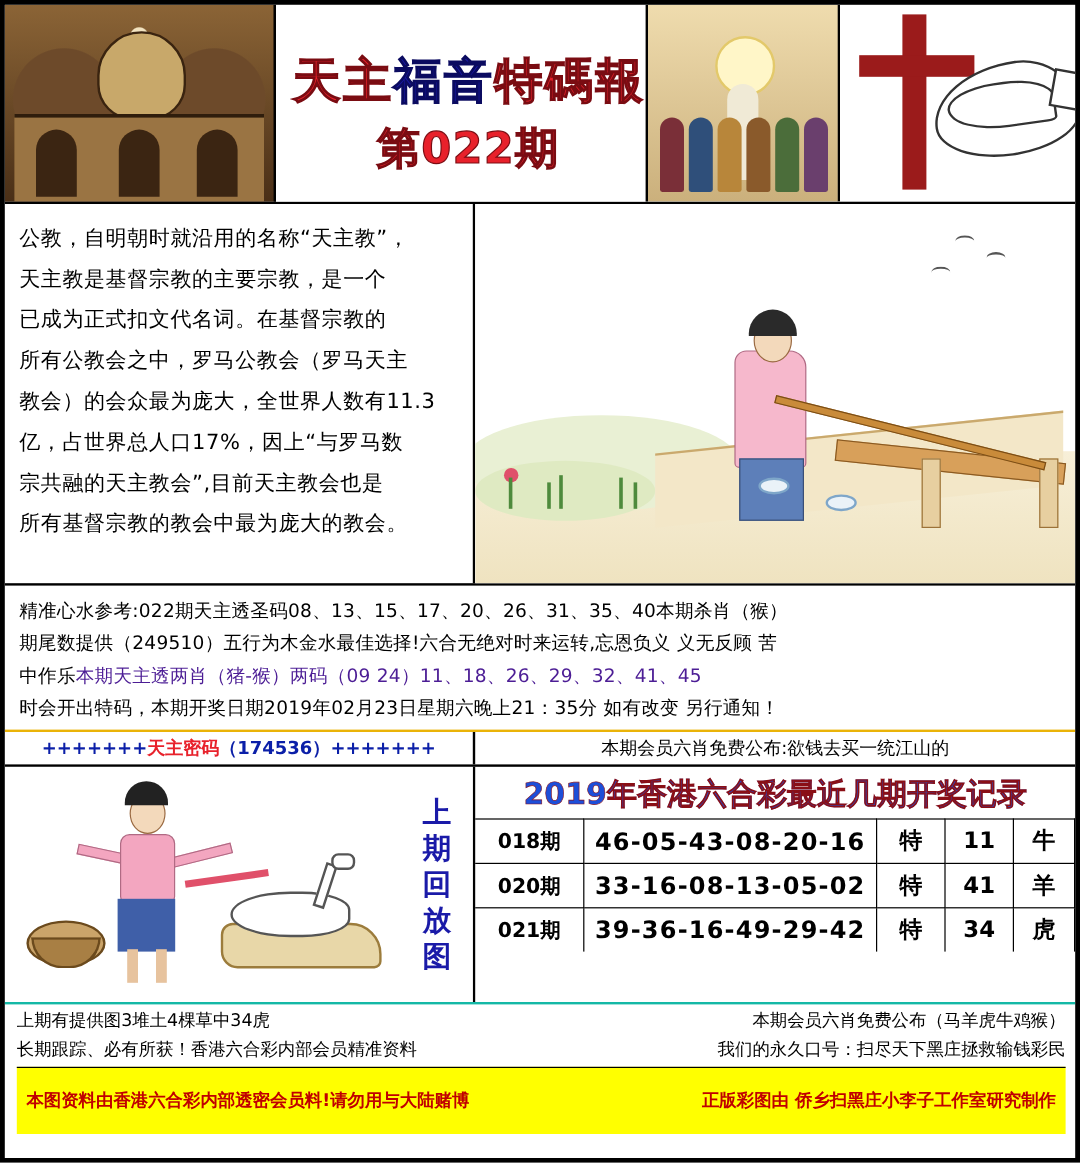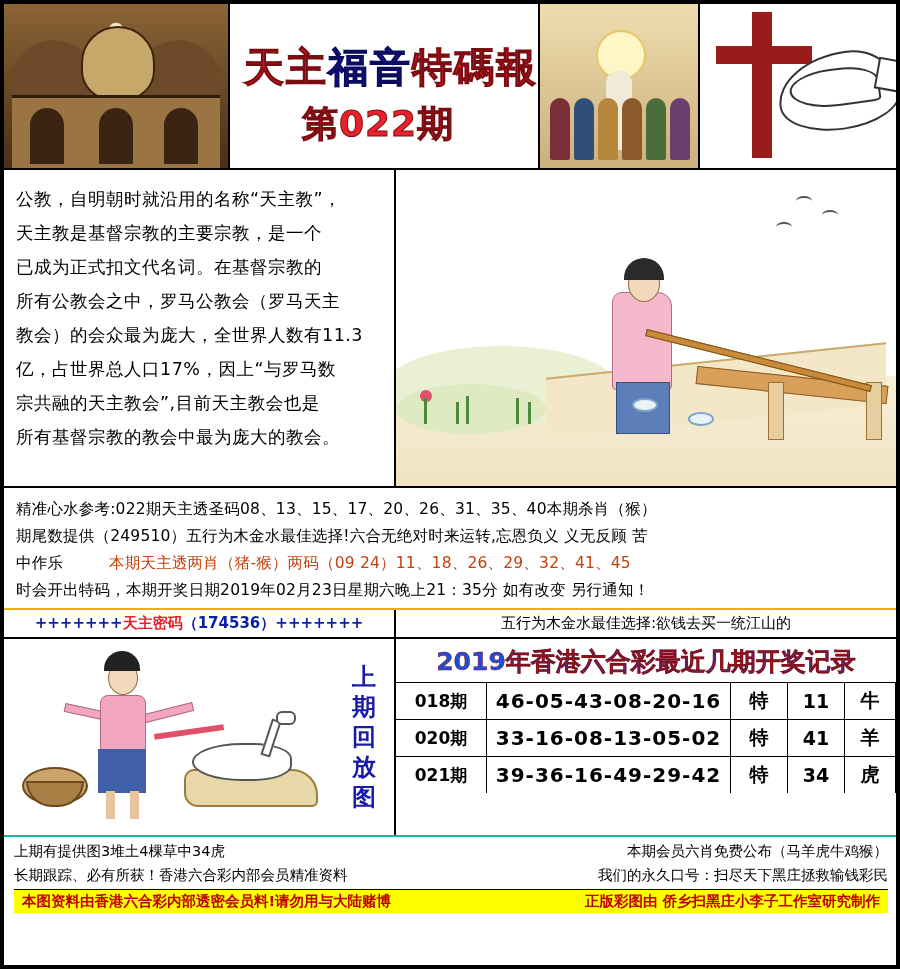--- a/index.html
+++ b/index.html
@@ -11,21 +11,21 @@
   .hdr-img-left{width:224px;border-right:2px solid #000;position:relative;overflow:hidden;background:#2b1d10;}
   .hdr-title{flex:1;position:relative;background:#fff;border-right:2px solid #000;overflow:hidden;}
   .hdr-img-right{width:356px;display:flex;overflow:hidden;}
   .hdr-img-right .pic{width:158px;border-right:2px solid #000;position:relative;overflow:hidden;background:#d8c49a;}
   .hdr-img-right .cross{flex:1;position:relative;background:#fff;overflow:hidden;}
 
   .title-main{position:absolute;top:36px;left:14px;font-size:40px;font-weight:bold;color:#e8212b;
      font-family:"DejaVu Sans","Liberation Sans",sans-serif;letter-spacing:2px;
      -webkit-text-stroke:1px #7a0c12;}
   .title-main .b{color:#1a1aa8;-webkit-text-stroke:1px #0b0b60;}
-  .title-sub{position:absolute;top:96px;left:72px;font-size:36px;font-weight:bold;color:#e8212b;
+  .title-sub{position:absolute;top:96px;left:84px;font-size:36px;font-weight:bold;color:#e8212b;
      -webkit-text-stroke:1px #7a0c12;letter-spacing:1px;text-align:right;}
 
   
   .temple{position:absolute;inset:0;
     background:
       radial-gradient(circle at 50% 16%, #f2e3c0 0 7px, transparent 8px),
       radial-gradient(circle at 22% 48%, #6d4a2a 0 42px, transparent 43px),
       radial-gradient(circle at 78% 48%, #6d4a2a 0 42px, transparent 43px),
       linear-gradient(#8b6436,#4a2f17);}
   .temple .dome{position:absolute;left:50%;top:22px;width:70px;height:70px;margin-left:-35px;border-radius:50% 50% 40% 40%;background:#c8a86a;border:2px solid #3a2410;}
@@ -72,21 +72,21 @@
   .pg-b1{left:400px;top:26px;} .pg-b2{left:426px;top:40px;} .pg-b3{left:380px;top:52px;}
   .pg-flower{position:absolute;left:24px;bottom:84px;width:12px;height:12px;border-radius:50%;background:#e0506a;}
   .pg-stem{position:absolute;left:28px;bottom:62px;width:3px;height:26px;background:#4e8a3c;}
   .pg-stone{position:absolute;width:22px;height:10px;border-radius:50%;border:2px solid #7ea6c9;background:#eaf2f8;}
   .pg-s1{left:236px;bottom:74px;} .pg-s2{left:292px;bottom:60px;}
   .pg-grass{position:absolute;bottom:62px;width:3px;height:22px;background:#4e8a3c;}
 
   
   .mid{padding:8px 10px 4px 12px;border-bottom:2px solid #eab308;}
   .mid p{margin:0;font-size:15.5px;line-height:27px;color:#000;letter-spacing:0.2px;}
-  .red{color:#c2410c;margin-left:46px;}
+  .red{color:#4c1d95;}
 
   
   .codebar{display:flex;border-bottom:2px solid #000;}
   .codebar .left{width:392px;border-right:2px solid #000;box-sizing:border-box;text-align:center;font-size:15px;padding:4px 0;color:#0b1fa8;font-weight:bold;}
   .codebar .left .rd{color:#e8212b;}
   .codebar .right{flex:1;text-align:center;font-size:15px;padding:4px 0;color:#000;}
 
   
   .lower{display:flex;border-bottom:2px solid #14b8a6;}
   .replay{width:392px;border-right:2px solid #000;box-sizing:border-box;display:flex;height:196px;position:relative;overflow:hidden;}
@@ -121,21 +121,21 @@
   table.draws td.zod{width:46px;}
   table.draws tr td:first-child{border-left:none;}
   table.draws tr:last-child td{border-bottom:none;}
 
   
   .foot{padding:2px 8px 0 10px;}
   .foot .row{display:flex;justify-content:space-between;font-size:14.5px;line-height:24px;color:#000;}
   .foot .row .l{white-space:nowrap;}
   .foot .row .r{white-space:nowrap;}
   .footbar{margin-top:2px;background:#ffff00;display:flex;justify-content:space-between;
-     font-size:14.5px;font-weight:bold;color:#c00000;padding:2px 8px;border-top:1px solid #000;}
+     font-size:14.5px;font-weight:bold;color:#c00000;padding:18px 8px;border-top:1px solid #000;}
   .footbar .seg{white-space:nowrap;}
 </style>
 </head>
 <body>
 
 <div class="page">
 
   <div class="header">
     <div class="hdr-img-left">
       <div class="temple">
@@ -217,21 +217,21 @@
 
   <div class="mid">
     <p>精准心水参考:022期天主透圣码08、13、15、17、20、26、31、35、40本期杀肖（猴）</p>
     <p>期尾数提供（249510）五行为木金水最佳选择!六合无绝对时来运转,忘恩负义 义无反顾 苦</p>
     <p><span>中作乐</span><span class="red">本期天主透两肖（猪-猴）两码（09 24）11、18、26、29、32、41、45</span></p>
     <p>时会开出特码，本期开奖日期2019年02月23日星期六晚上21：35分 如有改变       另行通知！</p>
   </div>
 
   <div class="codebar">
     <div class="left"><span>+++++++</span><span class="rd">天主密码</span><span>（174536）</span><span>+++++++</span></div>
-    <div class="right">五行为木金水最佳选择:欲钱去买一统江山的</div>
+    <div class="right">本期会员六肖免费公布:欲钱去买一统江山的</div>
   </div>
 
   <div class="lower">
     <div class="replay">
       <div class="replay-art">
         <div class="ra-arm ra-a1"></div>
         <div class="ra-arm ra-a2"></div>
         <div class="ra-girl-body"></div>
         <div class="ra-girl-skirt"></div>
         <div class="ra-girl-head"></div>

